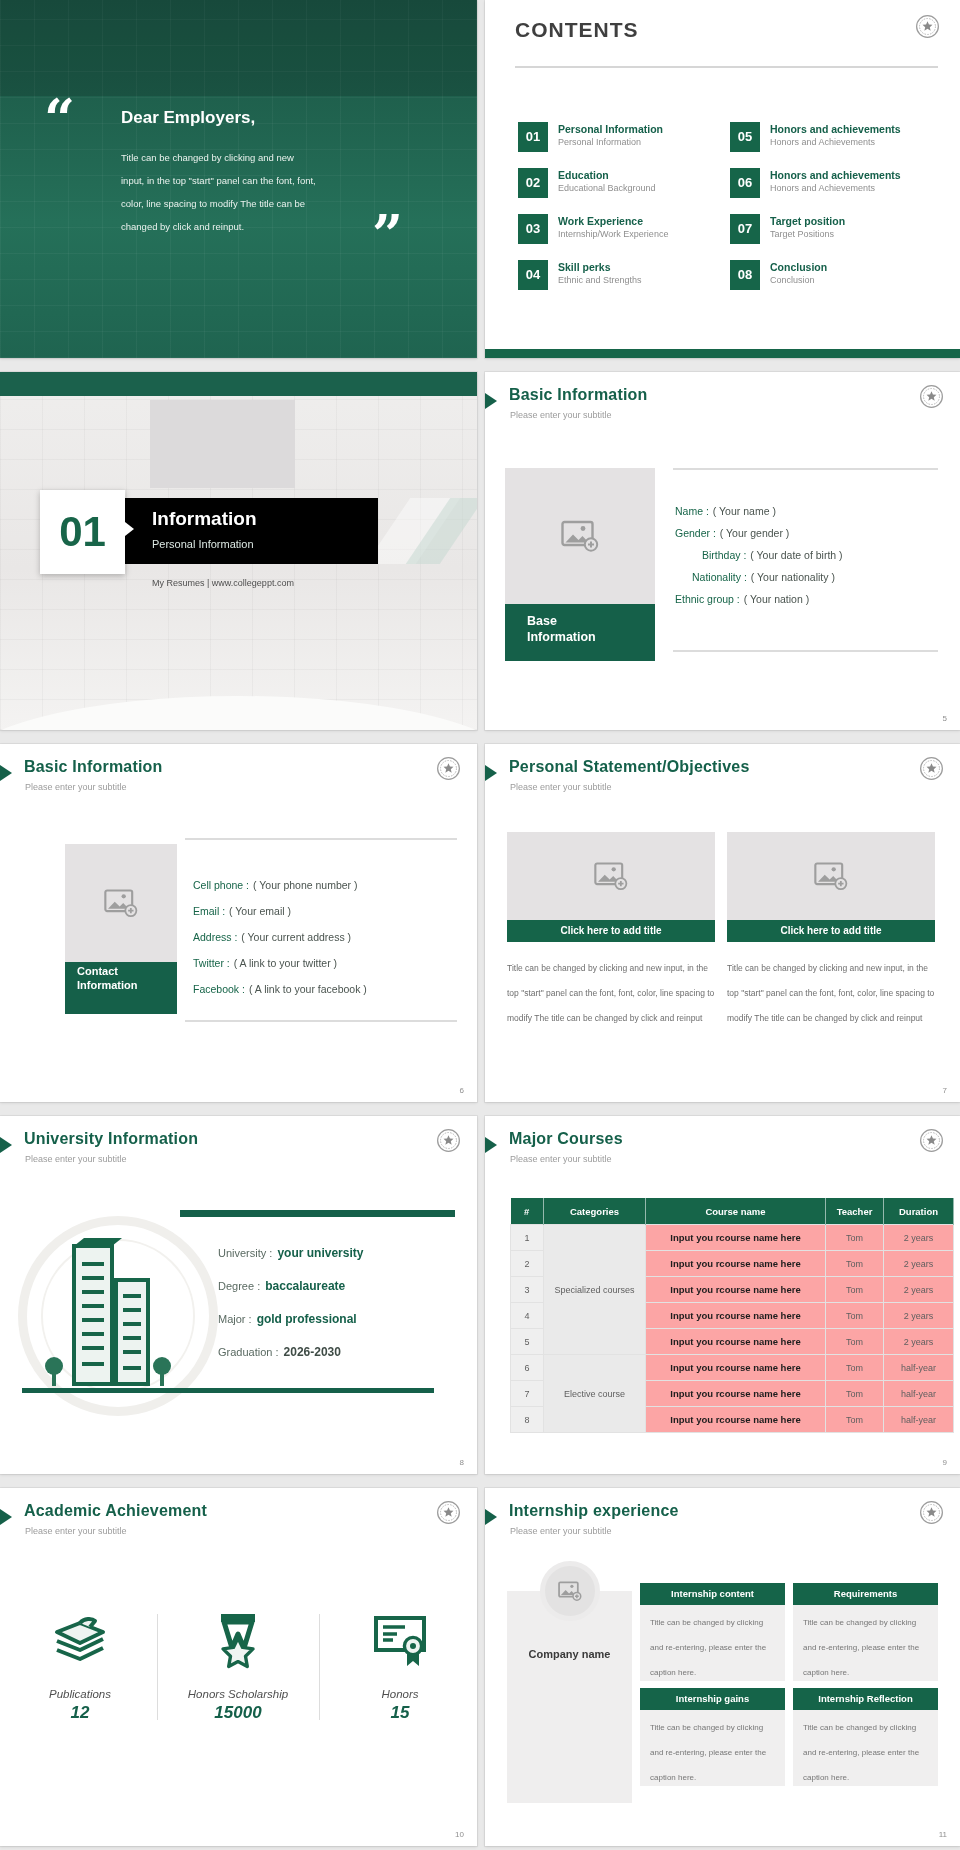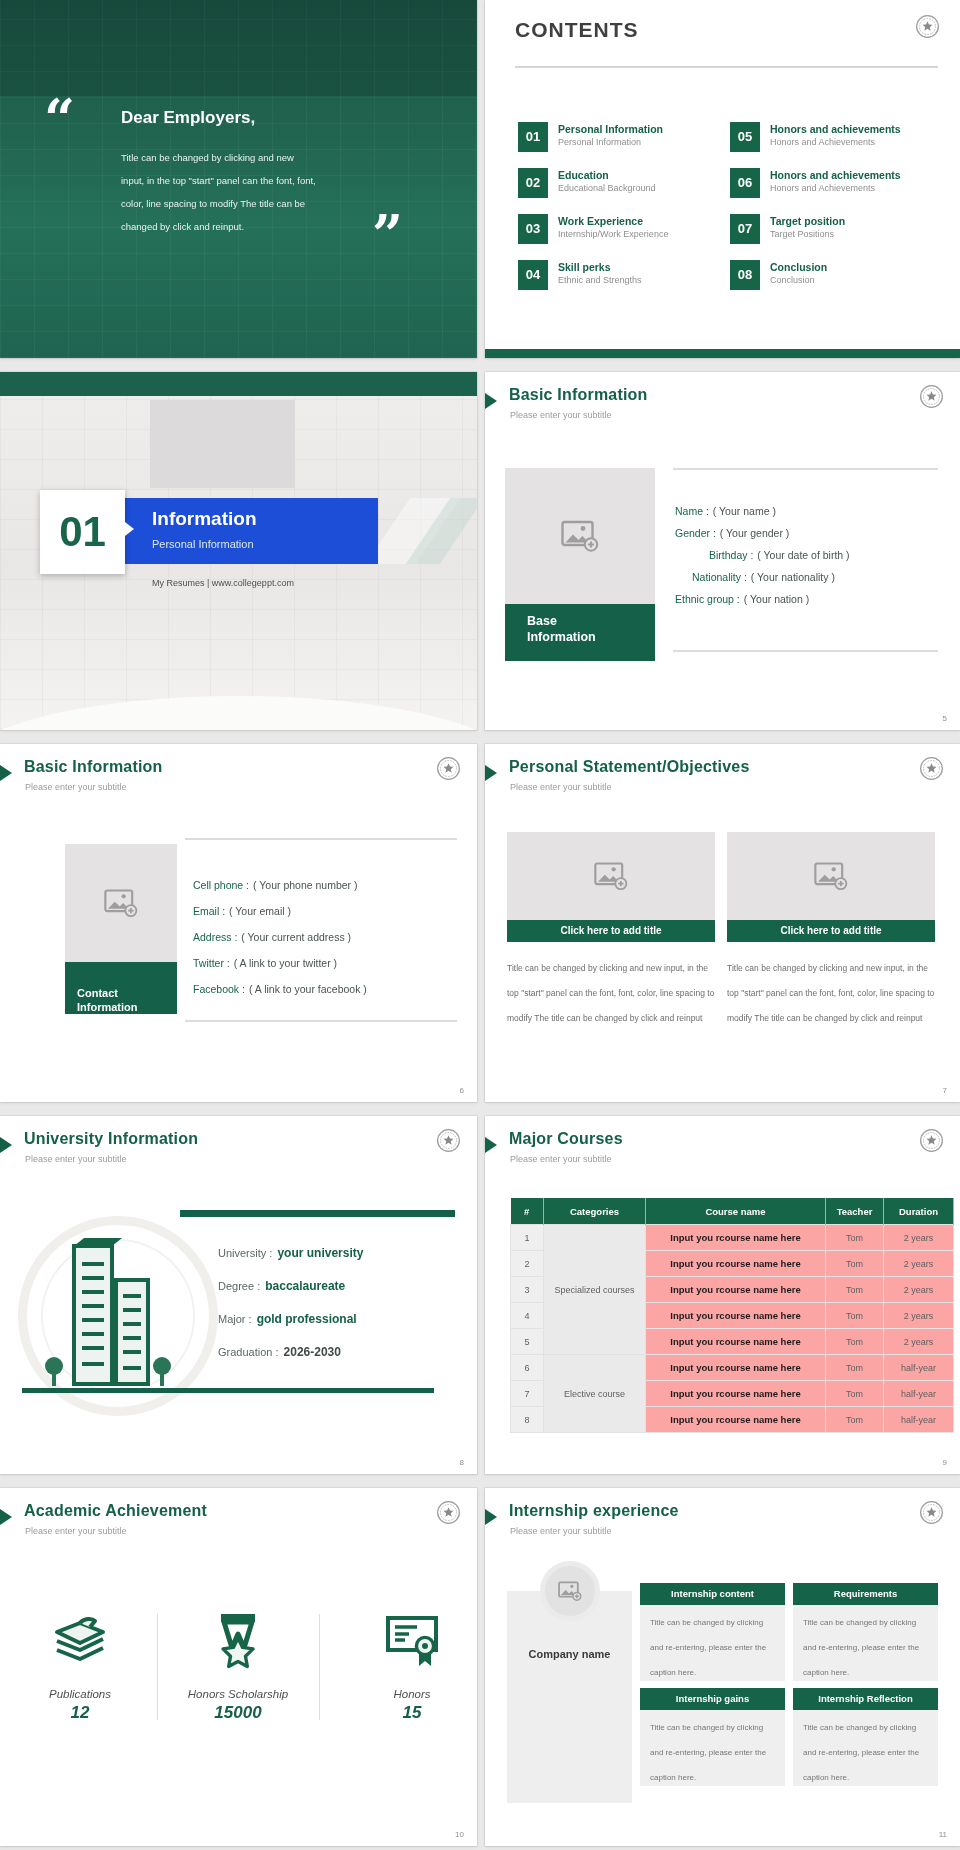--- a/index.html
+++ b/index.html
@@ -34,21 +34,21 @@
   .c-bar{position:absolute;left:0;right:0;bottom:0;height:9px;background:#166549;}
   
   .s-section{background:#f0efee;}
   .sec-photo{position:absolute;inset:0;background:
      repeating-linear-gradient(90deg,rgba(90,90,90,.05) 0 1px,transparent 1px 42px),
      repeating-linear-gradient(0deg,rgba(90,90,90,.05) 0 1px,transparent 1px 30px),
      linear-gradient(180deg,#efeeed 0%,#e9e7e6 55%,#f4f3f2 100%);}
   .sec-band{position:absolute;left:0;top:0;width:100%;height:24px;background:#1b614c;}
   .sec-sign{position:absolute;left:150px;top:28px;width:145px;height:88px;background:#dcdadb;}
   .sec-swoosh{position:absolute;left:-8%;bottom:-36px;width:116%;height:70px;background:#fbfbfa;border-radius:50% 50% 0 0/100% 100% 0 0;}
-  .sec-banner{position:absolute;left:114px;top:126px;width:264px;height:66px;background:#1d4ed8;}
+  .sec-banner{position:absolute;left:114px;top:126px;width:264px;height:66px;background:#000000;}
   .sec-banner .bt{position:absolute;left:38px;top:10px;font-size:19px;font-weight:bold;color:#fff;}
   .sec-banner .bs{position:absolute;left:38px;top:40px;font-size:11px;color:#dce8e3;}
   .sec-numbox{position:absolute;left:40px;top:118px;width:85px;height:84px;background:#fff;box-shadow:0 2px 6px rgba(0,0,0,.25);}
   .sec-num{width:100%;text-align:center;font-size:42px;font-weight:bold;color:#186549;line-height:84px;}
   .sec-notch{position:absolute;left:125px;top:150px;width:0;height:0;border-left:9px solid #fff;border-top:7px solid transparent;border-bottom:7px solid transparent;}
   .sec-foot{position:absolute;left:152px;top:206px;font-size:9px;color:#4f4f4f;}
   .sec-arr1{position:absolute;left:388px;top:126px;width:50px;height:66px;background:rgba(255,255,255,.42);transform:skewX(-34deg);}
   .sec-arr2{position:absolute;left:428px;top:126px;width:34px;height:66px;background:rgba(198,216,209,.55);transform:skewX(-34deg);}
   
   .ph{position:absolute;background:#e4e2e3;}
@@ -212,21 +212,21 @@
           <circle cx="22" cy="8.5" r="2.4" fill="#9e9e9e"></circle>
           <path d="M4.5 22.5l7.5-8 5.5 5.5 4-4 6 6.5z" fill="#9e9e9e"></path>
           <circle cx="30" cy="24.5" r="6.2" fill="#e4e2e3" stroke="#9e9e9e" stroke-width="2"></circle>
           <path d="M30 21.5v6M27 24.5h6" stroke="#9e9e9e" stroke-width="2"></path>
         </svg>
     </div>
     <div class="gbox" style="left:20px;top:232px;width:150px;height:57px;">Base Information</div>
     <div class="fline" style="left:188px;right:22px;top:96px;"></div>
     <div class="field" style="left:190px;top:133px;"><span class="flabel">Name :</span><span class="fvalue">( Your name )</span></div>
     <div class="field" style="left:190px;top:155px;"><span class="flabel">Gender :</span><span class="fvalue">( Your gender )</span></div>
-    <div class="field" style="left:184px;top:177px;padding-left:40px;"><span class="flabel">Birthday :</span><span class="fvalue">( Your date of birth )</span></div>
+    <div class="field" style="left:177px;top:177px;padding-left:40px;"><span class="flabel">Birthday :</span><span class="fvalue">( Your date of birth )</span></div>
     <div class="field" style="left:190px;top:199px;padding-left:17px;"><span class="flabel">Nationality :</span><span class="fvalue">( Your nationality )</span></div>
     <div class="field" style="left:190px;top:221px;"><span class="flabel">Ethnic group :</span><span class="fvalue">( Your nation )</span></div>
     <div class="fline" style="left:188px;right:22px;top:278px;"></div>
     <div class="pg">5</div>
   </div>
 
   <div class="slide">
     <div class="tri"></div>
     <div class="stitle">Basic Information</div>
     <div class="ssub">Please enter your subtitle</div>
@@ -239,21 +239,21 @@
     </span>
     <div class="ph" style="left:65px;top:100px;width:112px;height:118px;">
       <svg width="34" height="29" viewBox="0 0 38 32">
           <rect x="1.5" y="2" width="30" height="23" rx="2" fill="none" stroke="#9e9e9e" stroke-width="2.4"></rect>
           <circle cx="22" cy="8.5" r="2.4" fill="#9e9e9e"></circle>
           <path d="M4.5 22.5l7.5-8 5.5 5.5 4-4 6 6.5z" fill="#9e9e9e"></path>
           <circle cx="30" cy="24.5" r="6.2" fill="#e4e2e3" stroke="#9e9e9e" stroke-width="2"></circle>
           <path d="M30 21.5v6M27 24.5h6" stroke="#9e9e9e" stroke-width="2"></path>
         </svg>
     </div>
-    <div class="gbox" style="left:65px;top:218px;width:112px;height:52px;font-size:11px;padding:24px 26px 0 12px;">Contact Information</div>
+    <div class="gbox" style="left:65px;top:218px;width:112px;height:52px;font-size:11px;padding:2px 26px 0 12px;">Contact Information</div>
     <div class="fline" style="left:185px;right:20px;top:94px;"></div>
     <div class="field" style="left:193px;top:135px;"><span class="flabel">Cell phone :</span><span class="fvalue">( Your phone number )</span></div>
     <div class="field" style="left:193px;top:161px;"><span class="flabel">Email :</span><span class="fvalue">( Your email )</span></div>
     <div class="field" style="left:193px;top:187px;"><span class="flabel">Address :</span><span class="fvalue">( Your current address )</span></div>
     <div class="field" style="left:193px;top:213px;"><span class="flabel">Twitter :</span><span class="fvalue">( A link to your twitter )</span></div>
     <div class="field" style="left:193px;top:239px;"><span class="flabel">Facebook :</span><span class="fvalue">( A link to your facebook )</span></div>
     <div class="fline" style="left:185px;right:20px;top:276px;"></div>
     <div class="pg">6</div>
   </div>
 
@@ -453,21 +453,21 @@
         <svg width="62" height="62" viewBox="0 0 62 62">
           <rect x="14" y="4" width="34" height="8" fill="#176549"></rect>
           <path d="M17 12l8 26 6-14 6 14 8-26z" fill="none" stroke="#176549" stroke-width="5" stroke-linejoin="round"></path>
           <path d="M31 28l4.6 9.4 10.4 1.5-7.5 7.3 1.8 10.3-9.3-4.9-9.3 4.9 1.8-10.3-7.5-7.3 10.4-1.5z" fill="#f0f5f2" stroke="#176549" stroke-width="3.4" stroke-linejoin="round"></path>
         </svg>
       </div>
       <div class="ac-label">Honors Scholarship</div>
       <div class="ac-num">15000</div>
     </div>
 
-    <div class="ac-col" style="left:342px;width:140px;">
+    <div class="ac-col" style="left:330px;width:140px;">
       <div class="ac-ic">
         <svg width="62" height="60" viewBox="0 0 62 60">
           <rect x="7" y="8" width="48" height="32" fill="none" stroke="#176549" stroke-width="4"></rect>
           <path d="M14 17h22M14 24h14M14 30h10" stroke="#176549" stroke-width="3.4"></path>
           <path d="M38 42v14l6-5 6 5V42z" fill="#176549"></path>
           <circle cx="44" cy="36" r="8.6" fill="#eef4f1" stroke="#176549" stroke-width="3.4"></circle>
           <circle cx="44" cy="36" r="3" fill="#176549"></circle>
         </svg>
       </div>
       <div class="ac-label">Honors</div>

